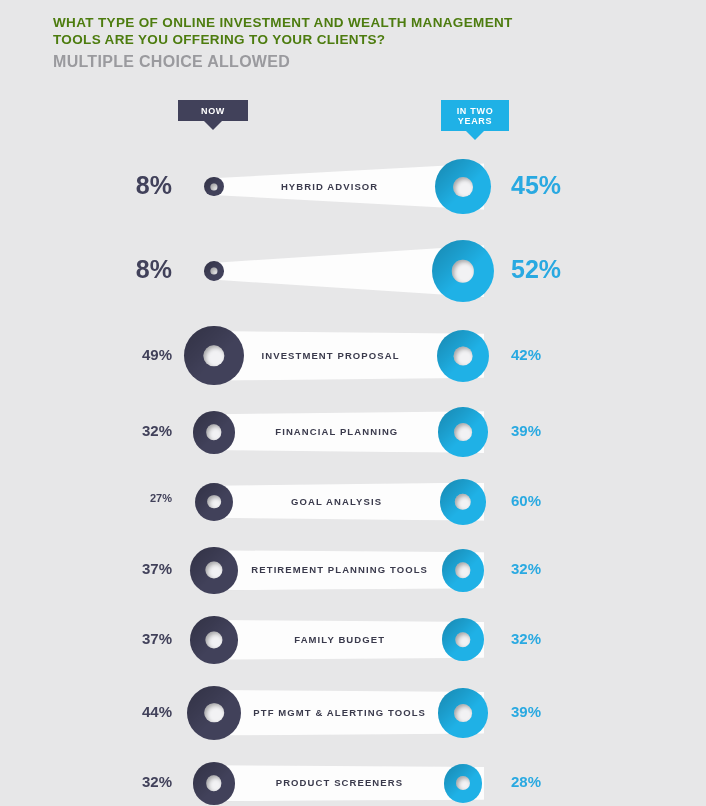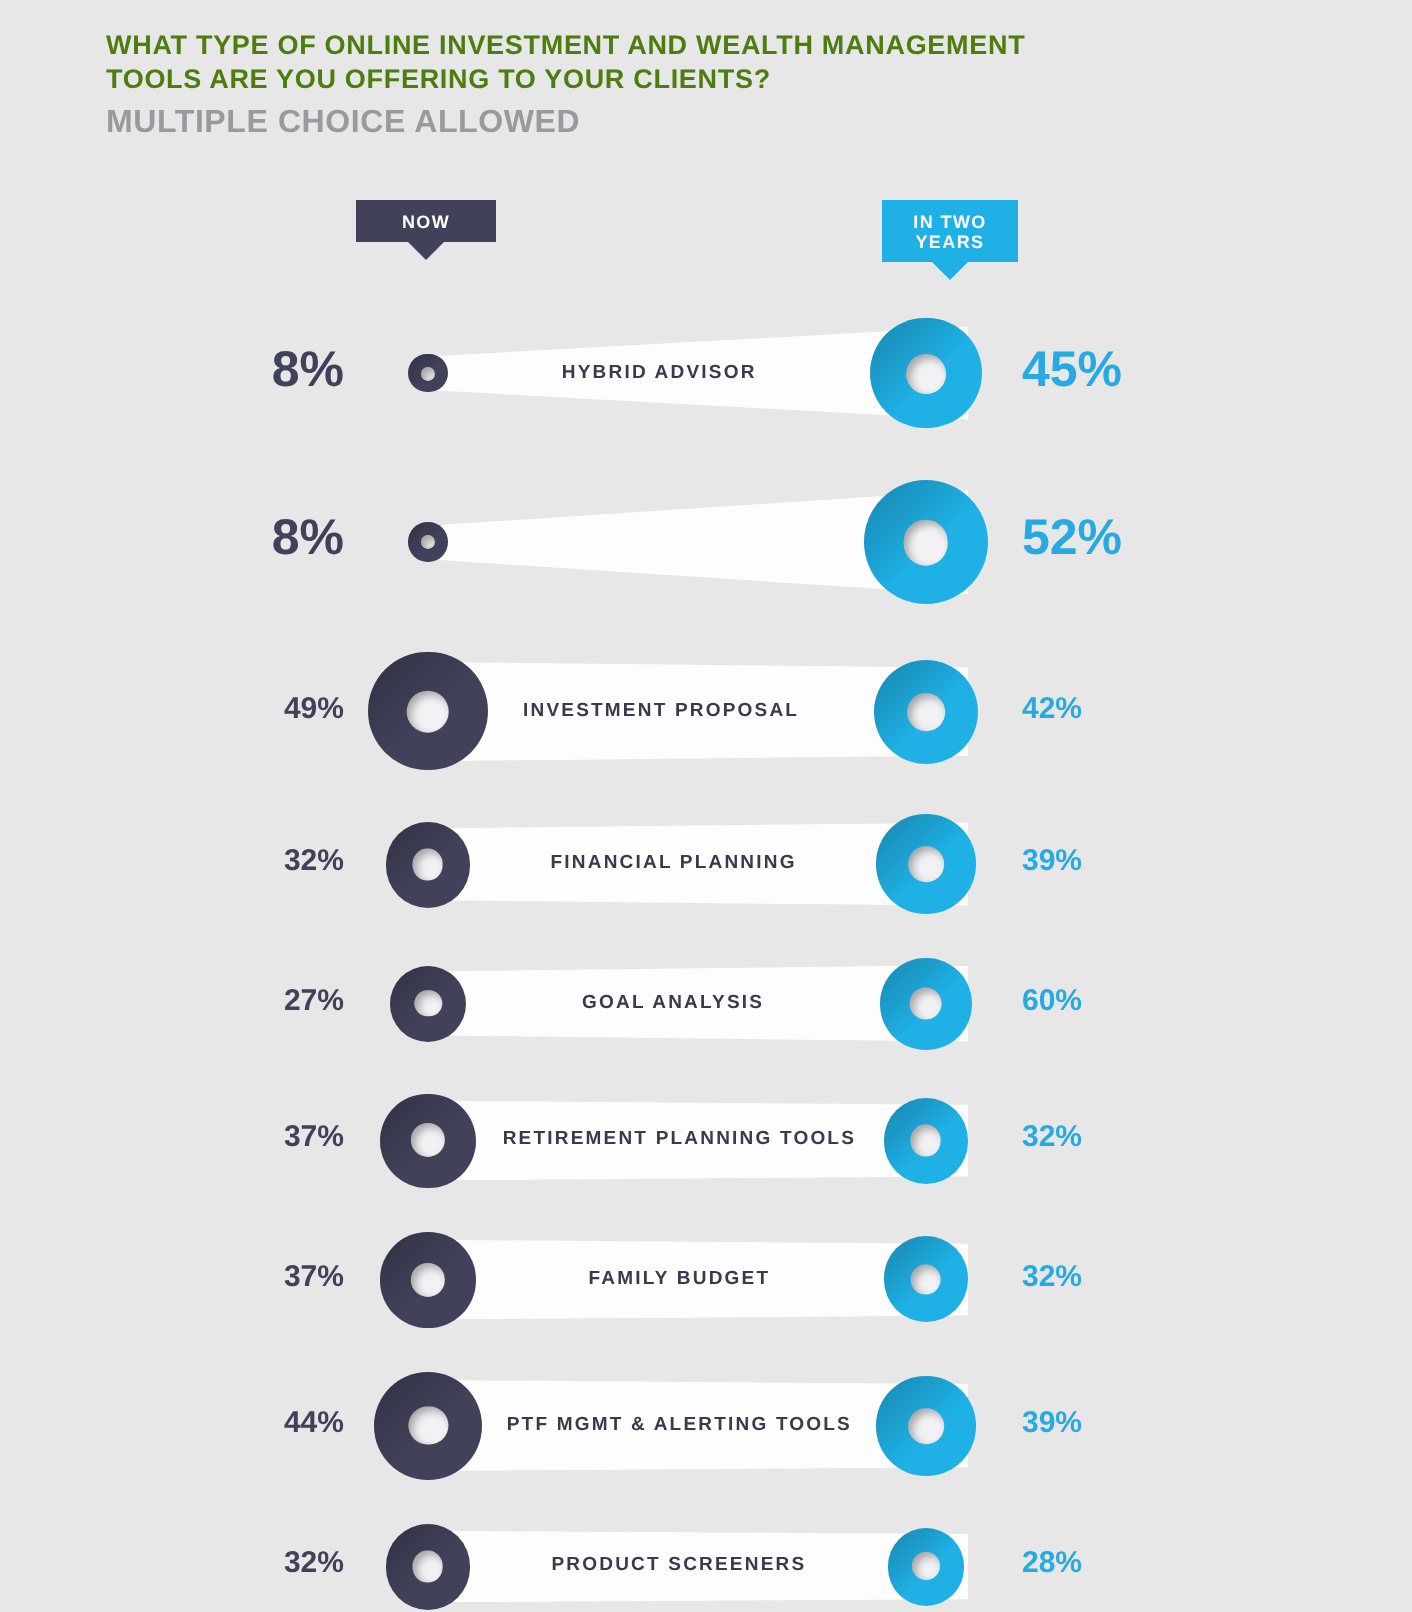--- a/index.html
+++ b/index.html
@@ -231,21 +231,21 @@
         <div class="hole-shade" style="width: 15.3969px; height: 15.3969px;"></div>
       </div>
       <div class="donut donut-blue" style="width: 49.5px; height: 49.5px; left: 438.25px; top: 11px;">
         <div class="shade"></div>
         <div class="hole" style="width: 17.82px; height: 17.82px;"></div>
         <div class="hole-shade" style="width: 17.82px; height: 17.82px;"></div>
       </div>
     </div>
     <div class="row" style="height: 67.6538px;">
       <div class="bar" style="left: 212px; top: 14.6523px; width: 272px; height: 38.3492px; clip-path: polygon(0% 8.4246%, 100% 0%, 100% 100%, 0% 91.5754%);"></div>
-      <div class="pct pct-left" style="right: 534px; font-size: 15px; top: 23.8269px;">27%</div>
+      <div class="pct pct-left" style="right: 534px; font-size: 11px; top: 23.8269px;">27%</div>
       <div class="pct pct-right" style="left: 511px; font-size: 15px; top: 23.8269px;">60%</div>
       <div class="label" style="left: 232.981px; width: 207.192px; top: 27.8269px;">GOAL ANALYSIS</div>
       <div class="donut donut-dark" style="width: 37.9615px; height: 37.9615px; left: 195.019px; top: 14.8462px;">
         <div class="shade"></div>
         <div class="hole" style="width: 13.6662px; height: 13.6662px;"></div>
         <div class="hole-shade" style="width: 13.6662px; height: 13.6662px;"></div>
       </div>
       <div class="donut donut-blue" style="width: 45.6538px; height: 45.6538px; left: 440.173px; top: 11px;">
         <div class="shade"></div>
         <div class="hole" style="width: 16.4354px; height: 16.4354px;"></div>

